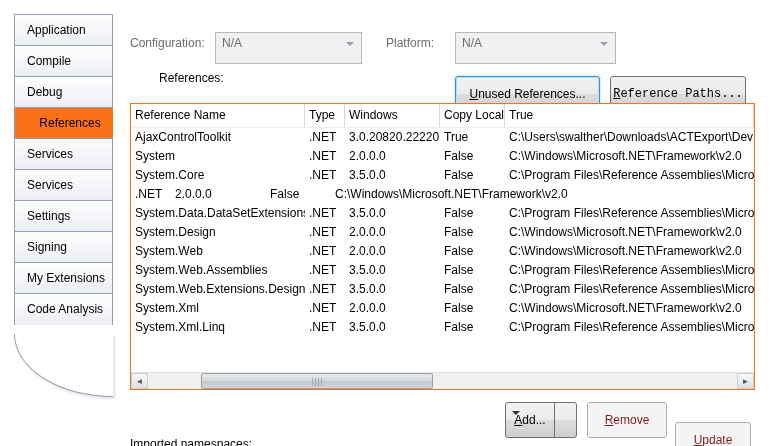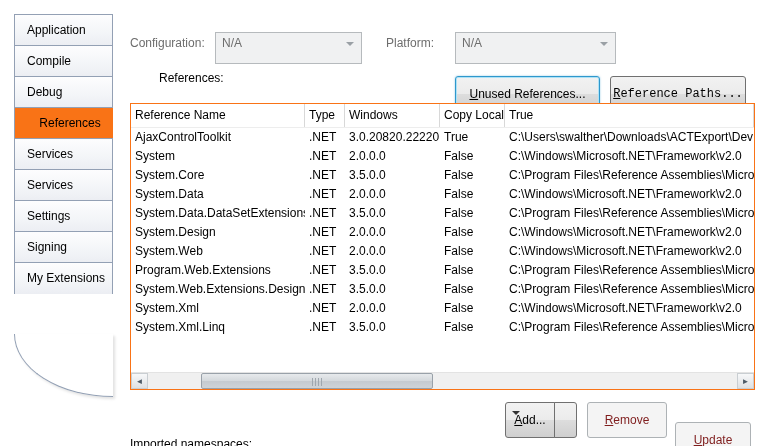--- a/index.html
+++ b/index.html
@@ -80,20 +80,21 @@
   <div class="tabstrip">
     <div class="tab">Application</div>
     <div class="tab">Compile</div>
     <div class="tab">Debug</div>
     <div class="tab selected">References</div>
     <div class="tab">Services</div>
     <div class="tab">Services</div>
     <div class="tab">Settings</div>
     <div class="tab">Signing</div>
     <div class="tab">My Extensions</div>
+    <div class="tab">Code Analysis</div>
   </div>
   <div class="tab-tail"></div>
 
   <span class="lbl gray" style="left:130px; top:36px;">Configuration:</span>
   <div class="combo" style="left:215px; top:32px; width:147px;">
     <span class="combo-text">N/A</span>
     <span class="combo-arrow"></span>
   </div>
   <span class="lbl gray" style="left:386px; top:36px;">Platform:</span>
   <div class="combo" style="left:455px; top:32px; width:161px;">
@@ -133,21 +134,20 @@
         <div class="td c-path">C:\Windows\Microsoft.NET\Framework\v2.0</div>
       </div>
       <div class="tr">
         <div class="td c-name">System.Core</div>
         <div class="td c-type">.NET</div>
         <div class="td c-version">3.5.0.0</div>
         <div class="td c-copy">False</div>
         <div class="td c-path">C:\Program Files\Reference Assemblies\Micro</div>
       </div>
       <div class="tr">
-        <div class="td c-name">System.Data</div>
         <div class="td c-type">.NET</div>
         <div class="td c-version">2.0.0.0</div>
         <div class="td c-copy">False</div>
         <div class="td c-path">C:\Windows\Microsoft.NET\Framework\v2.0</div>
       </div>
       <div class="tr">
         <div class="td c-name">System.Data.DataSetExtensions</div>
         <div class="td c-type">.NET</div>
         <div class="td c-version">3.5.0.0</div>
         <div class="td c-copy">False</div>
@@ -161,21 +161,21 @@
         <div class="td c-path">C:\Windows\Microsoft.NET\Framework\v2.0</div>
       </div>
       <div class="tr">
         <div class="td c-name">System.Web</div>
         <div class="td c-type">.NET</div>
         <div class="td c-version">2.0.0.0</div>
         <div class="td c-copy">False</div>
         <div class="td c-path">C:\Windows\Microsoft.NET\Framework\v2.0</div>
       </div>
       <div class="tr">
-        <div class="td c-name">Program.Web.Extensions</div>
+        <div class="td c-name">System.Web.Assemblies</div>
         <div class="td c-type">.NET</div>
         <div class="td c-version">3.5.0.0</div>
         <div class="td c-copy">False</div>
         <div class="td c-path">C:\Program Files\Reference Assemblies\Micro</div>
       </div>
       <div class="tr">
         <div class="td c-name">System.Web.Extensions.Design</div>
         <div class="td c-type">.NET</div>
         <div class="td c-version">3.5.0.0</div>
         <div class="td c-copy">False</div>

